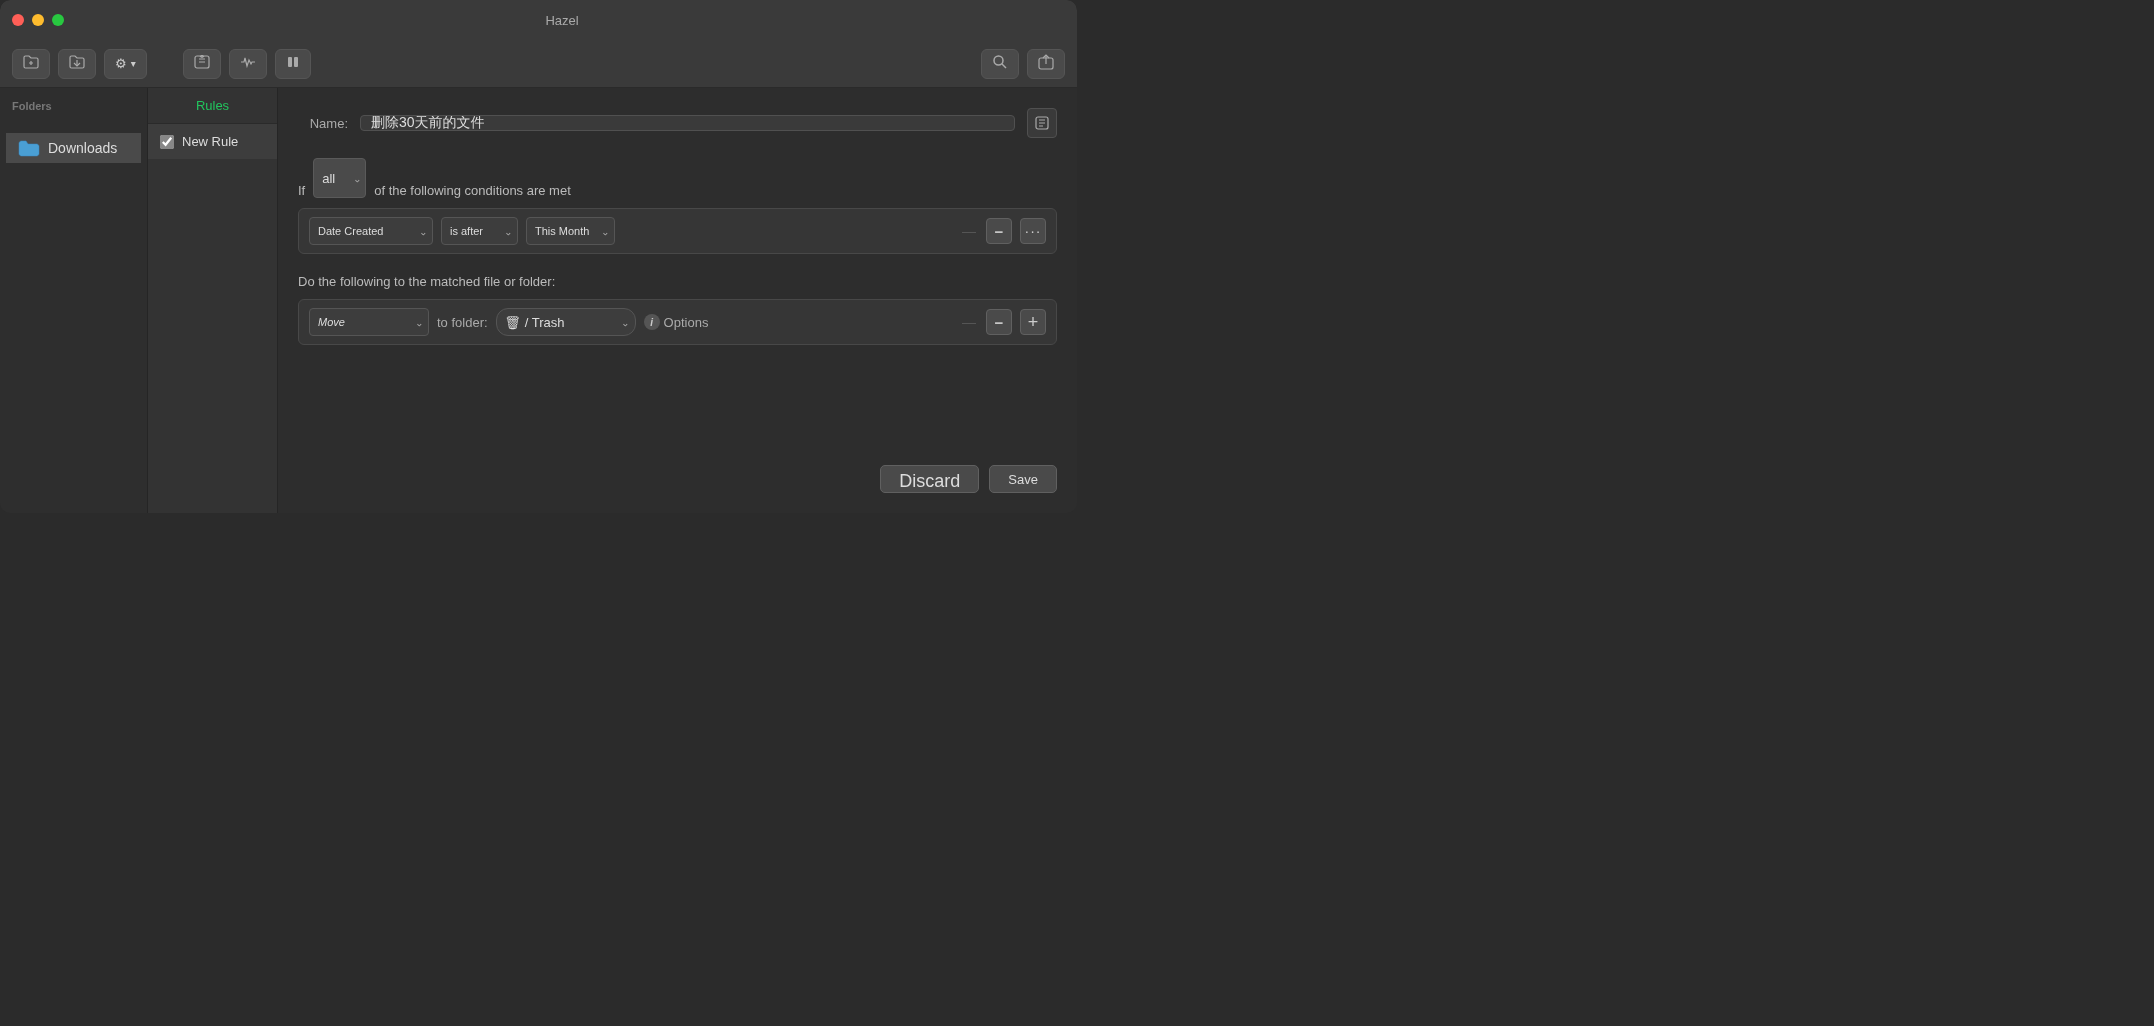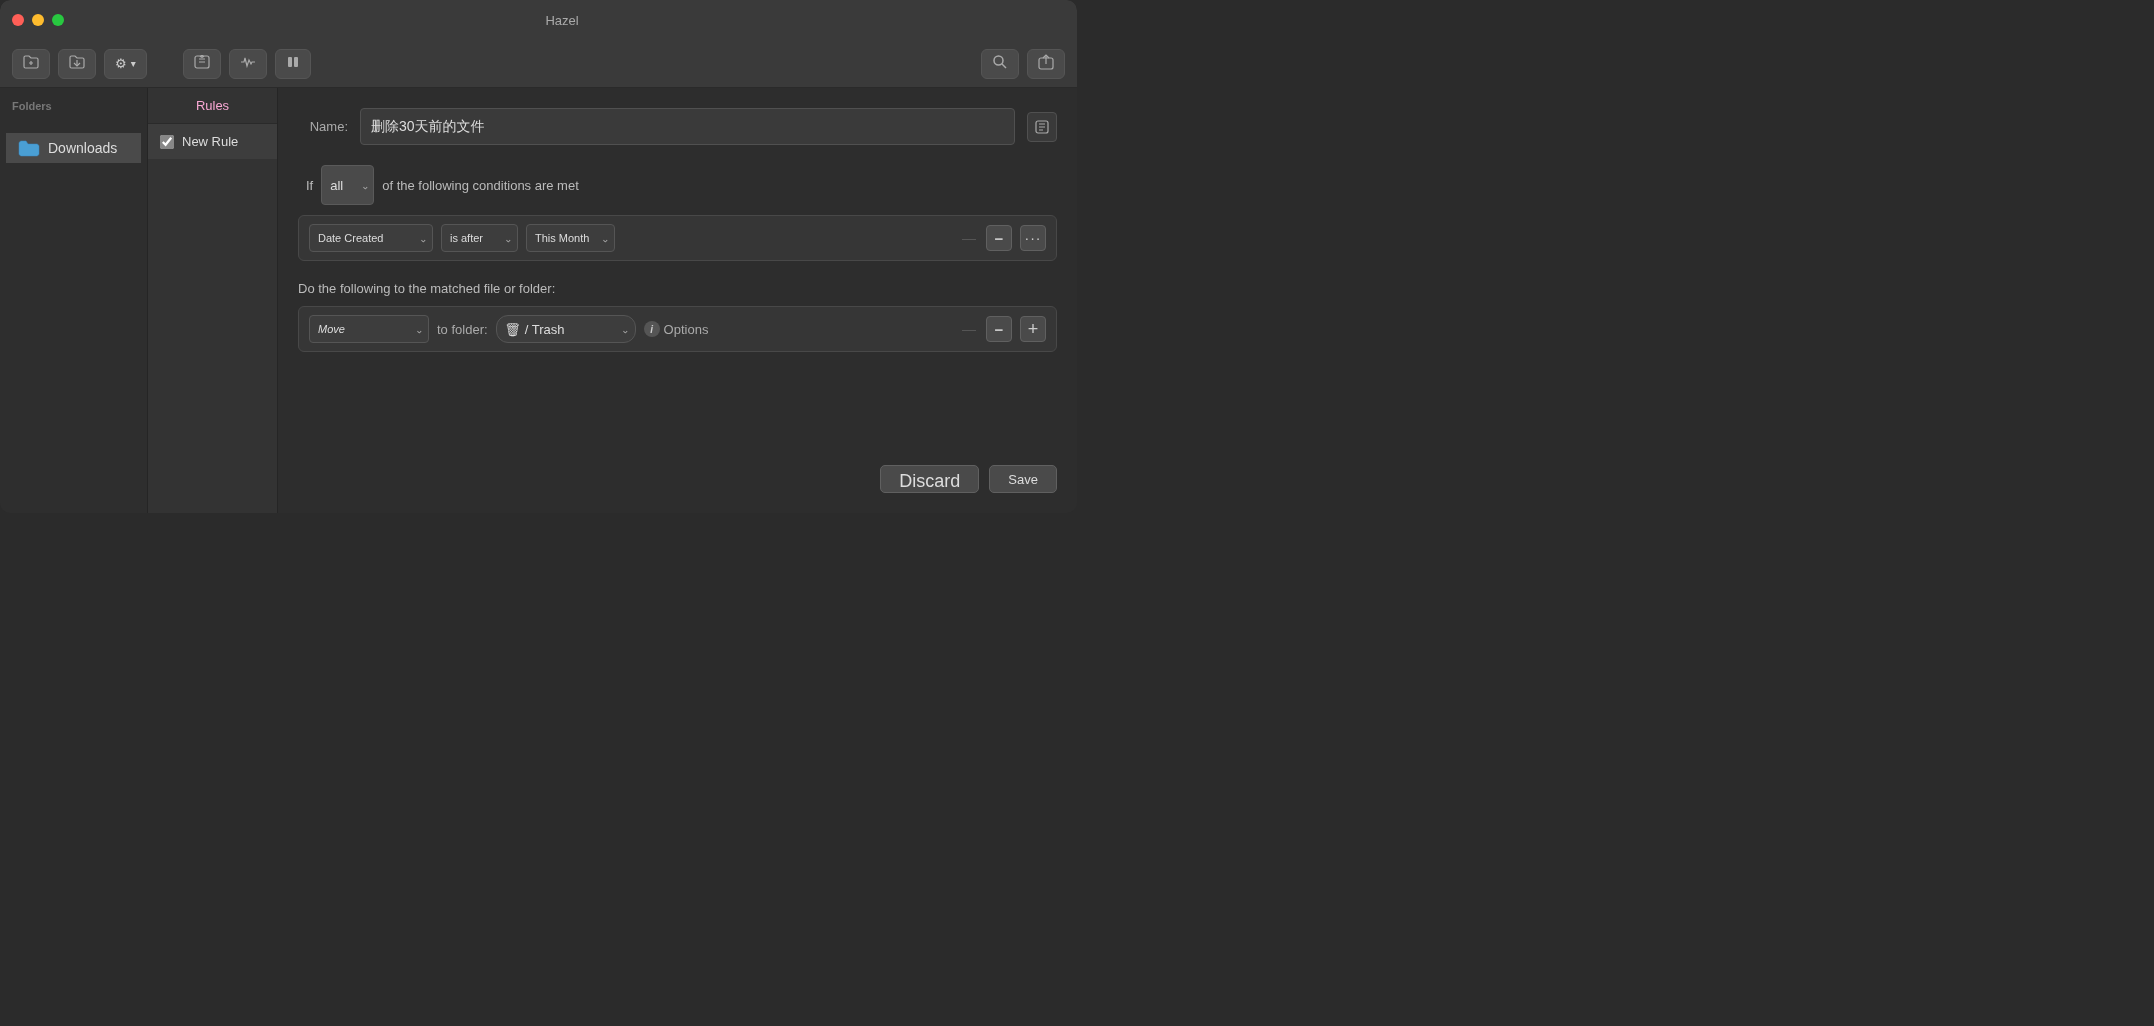--- a/index.html
+++ b/index.html
@@ -124,21 +124,21 @@
     }
 
     
     .rules-panel {
       width: 130px;
       background: #333;
       border-right: 1px solid #252525;
     }
     .rules-header {
       font-size: 13px;
-      color: #f9a8d4;
+      color: #22c55e;
       padding: 10px 12px;
       text-align: center;
       border-bottom: 1px solid #2a2a2a;
     }
     .rule-item {
       display: flex;
       align-items: center;
       gap: 8px;
       padding: 10px 12px;
       cursor: pointer;
@@ -177,46 +177,45 @@
       text-align: right;
     }
     .name-input {
       flex: 1;
       background: #3a3a3a;
       border: 1px solid #505050;
       border-radius: 4px;
       color: #ddd;
       font-size: 14px;
       padding: 5px 10px;
-      height: 37px;
+      height: 16px;
       outline: none;
     }
     .name-icon-btn {
       background: #3a3a3a;
       border: 1px solid #505050;
       border-radius: 4px;
       width: 30px;
       height: 30px;
       display: flex;
       align-items: center;
       justify-content: center;
       cursor: pointer;
       color: #aaa;
       font-size: 13px;
     }
 
     
     .conditions-section { display: flex; flex-direction: column; gap: 10px; }
     .conditions-header {
       display: flex;
-      align-items: center;
+      align-items: flex-end;
       gap: 8px;
       font-size: 13px;
       color: #bbb;
-      margin-left: 8px;
     }
     .conditions-header select {
       background: #4a4a4a;
       border: 1px solid #5a5a5a;
       border-radius: 4px;
       color: #ddd;
       font-size: 13px;
       padding: 2px 20px 2px 8px;
       height: 40px;
       cursor: pointer;

